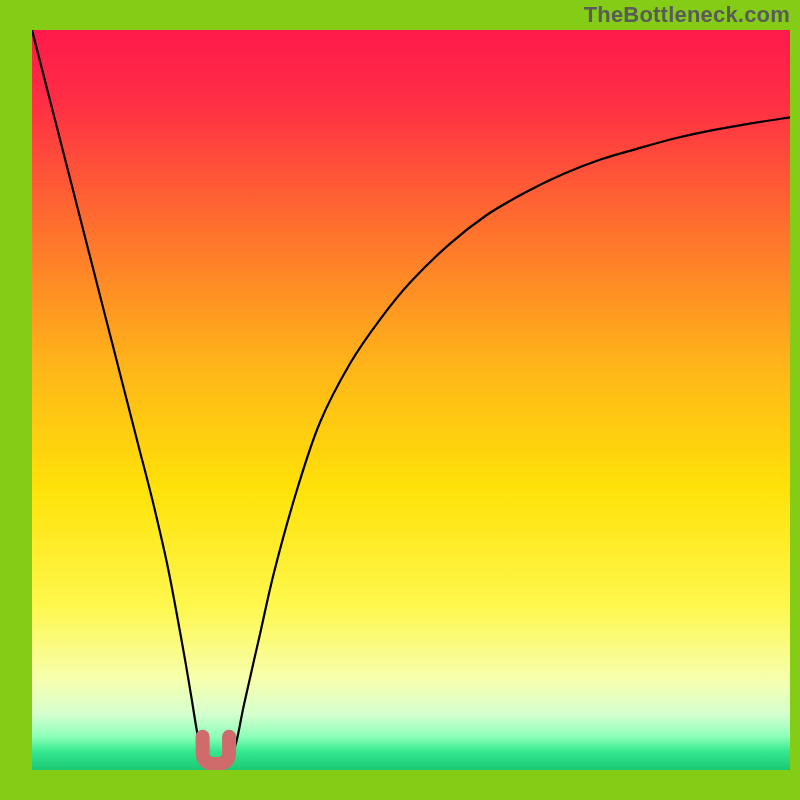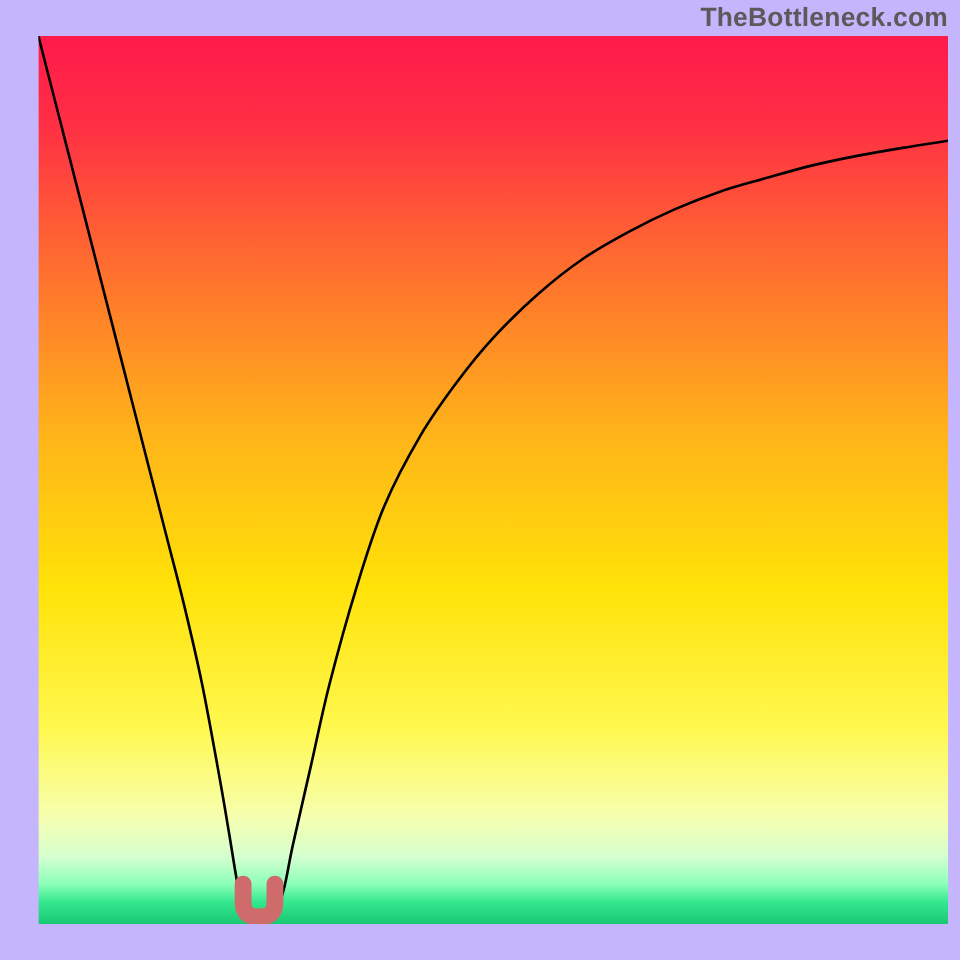--- a/index.html
+++ b/index.html
@@ -8,21 +8,21 @@
     width: 800px;
     height: 800px;
     overflow: hidden;
     background: #000;
     font-family: Arial, Helvetica, sans-serif;
   }
   .frame {
     position: relative;
     width: 800px;
     height: 800px;
-    background: #c4b5fd;
+    background: #84cc16;
   }
   .plot {
     position: absolute;
     box-sizing: border-box;
   }
   .watermark {
     position: absolute;
     top: 2px;
     right: 10px;
     color: #5a5a5a;

